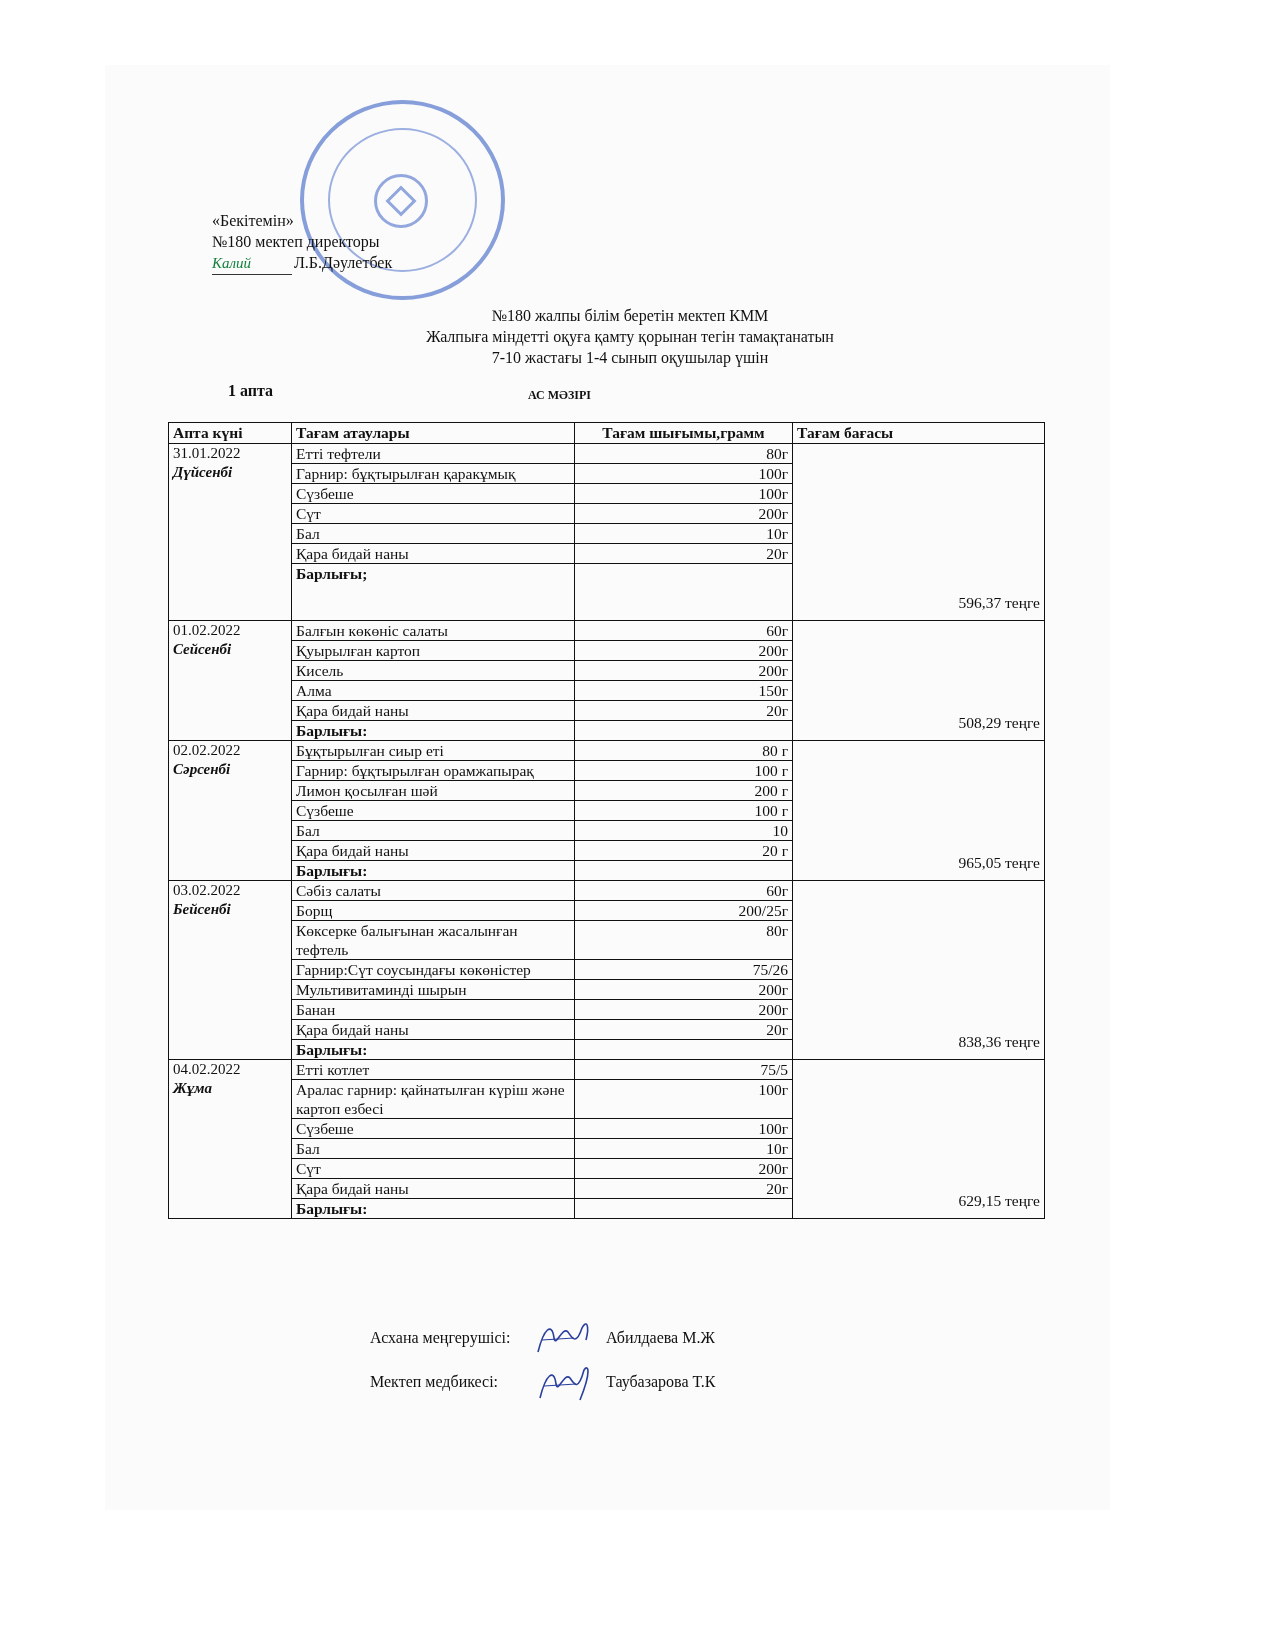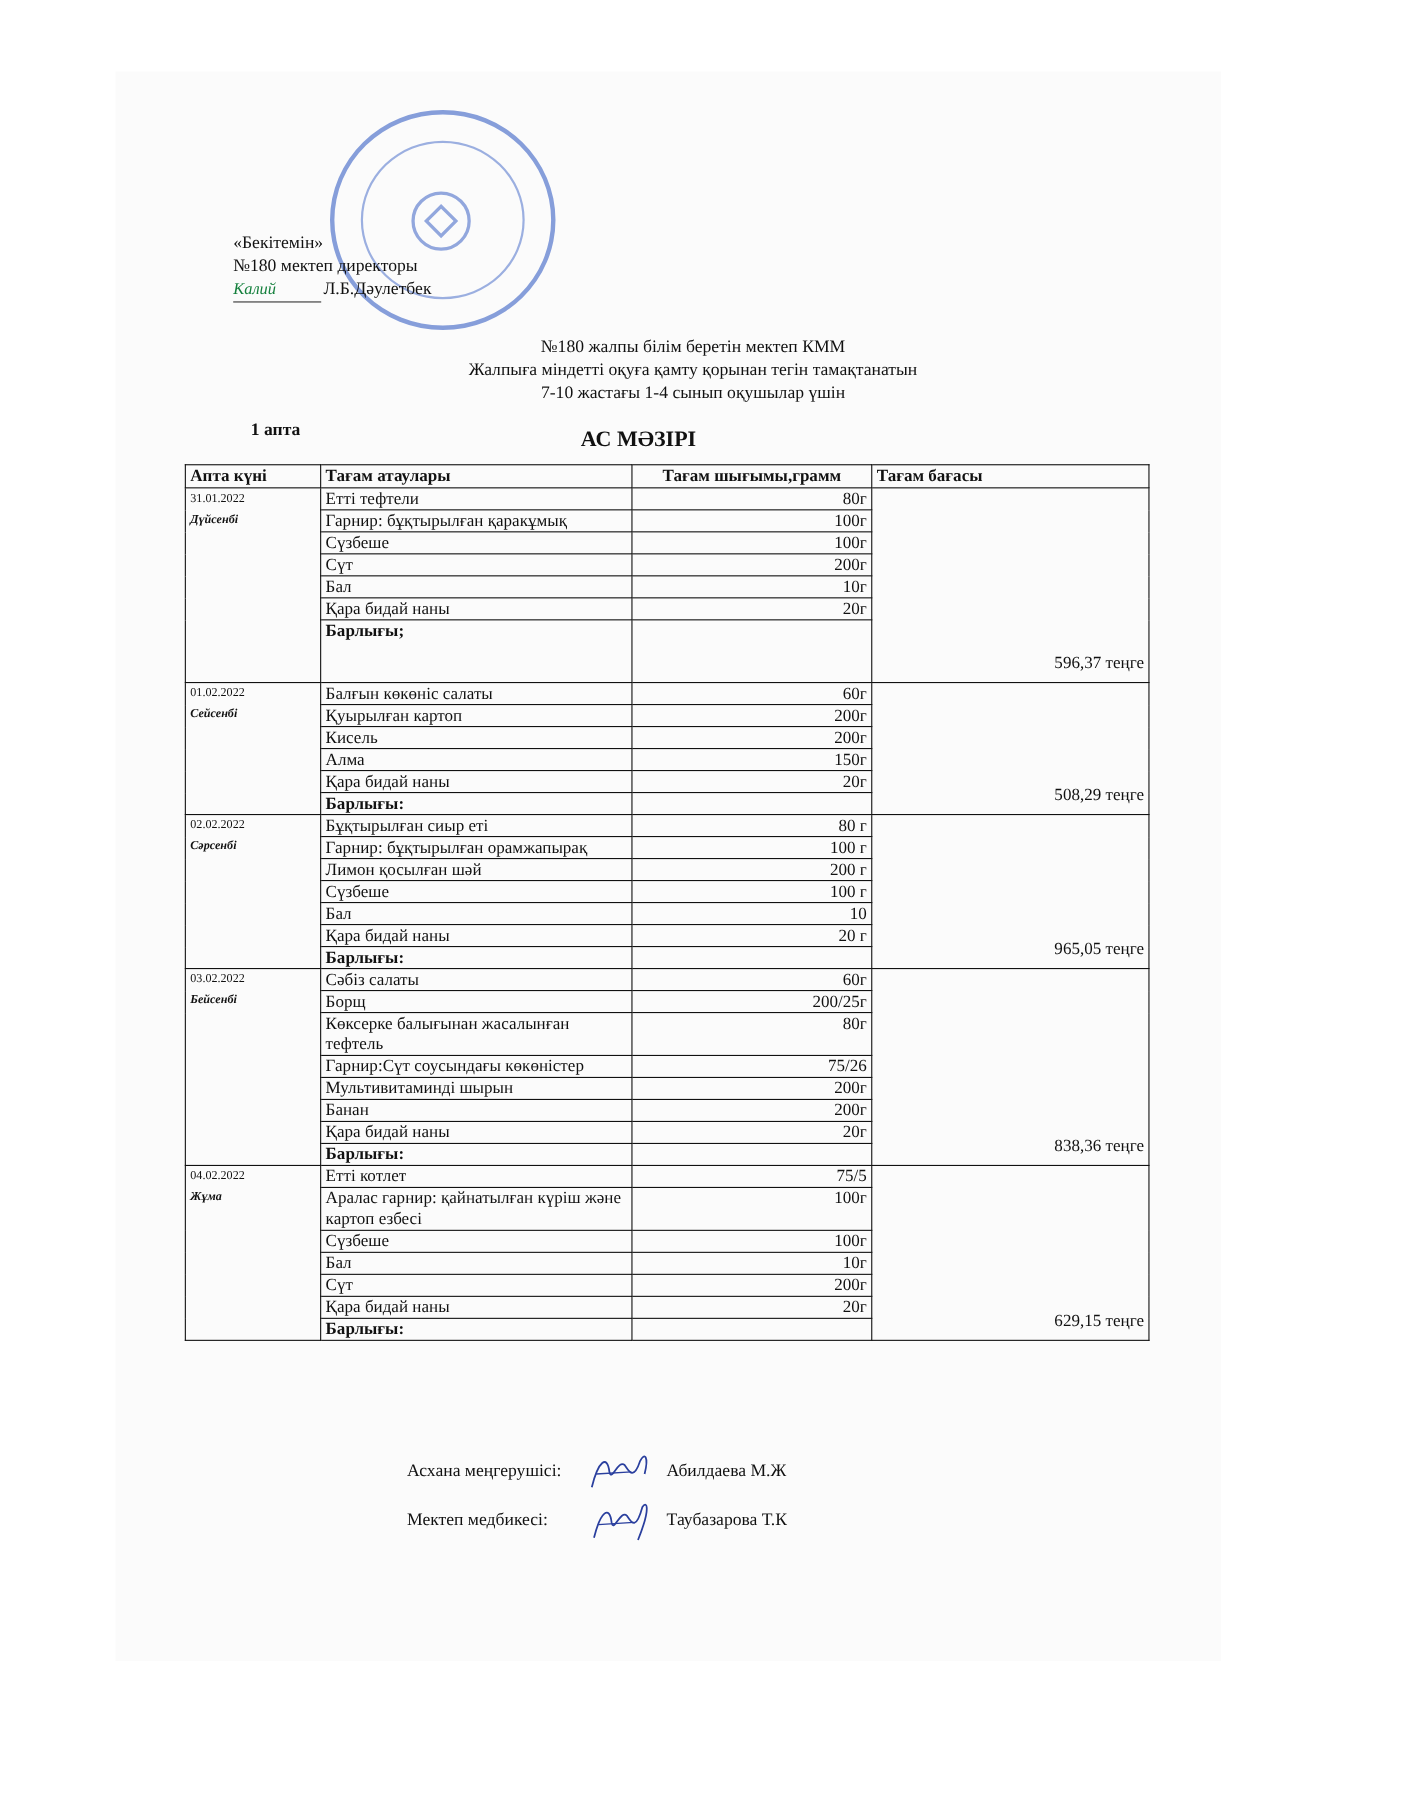--- a/index.html
+++ b/index.html
@@ -16,35 +16,35 @@
   }
   .stamp .inner { position: absolute; left: 24px; top: 24px; right: 24px; bottom: 24px; border-radius: 50%; border: 2px solid #7c96d8; }
   .stamp .emblem { position: absolute; left: 70px; top: 70px; width: 54px; height: 54px; border-radius: 50%; border: 3px solid #6f8bd4; box-sizing: border-box; }
   .stamp .emblem::after { content: ""; position: absolute; left: 13px; top: 13px; width: 22px; height: 22px; border: 3px solid #6f8bd4; transform: rotate(45deg); box-sizing: border-box; }
 
   .approve { position: absolute; left: 212px; top: 210px; font-size: 16px; line-height: 21px; }
   .approve .sig { display: inline-block; width: 80px; border-bottom: 1px solid #333; color: #15803d; font-style: italic; font-size: 15px; margin-right: 2px; }
 
   .heading { position: absolute; left: 330px; width: 600px; top: 305px; text-align: center; font-size: 16px; line-height: 21px; }
   .week { position: absolute; left: 228px; top: 382px; font-weight: bold; font-size: 16px; }
-  .menu-title { position: absolute; left: 528px; top: 388px; font-weight: bold; font-size: 20px; }
+  .menu-title { position: absolute; left: 528px; top: 388px; font-weight: bold; font-size: 12px; }
 
   table.menu {
     position: absolute; left: 168px; top: 422px; width: 877px; border-collapse: collapse;
     font-size: 15.5px; table-layout: fixed;
   }
   table.menu td, table.menu th { border: 1.5px solid #111; padding: 0 4px; vertical-align: top; line-height: 19px; }
   table.menu th { font-weight: bold; text-align: left; height: 20px; }
   .col-day { width: 123px; }
   .col-food { width: 283px; }
   .col-qty { width: 218px; }
   .col-price { width: auto; }
   td.qty { text-align: right; }
   td.price { text-align: right; vertical-align: bottom !important; padding-bottom: 8px !important; }
-  td.day { font-size: 11px; margin-top: 33px; }
+  td.day { font-size: 15px; margin-top: 33px; }
   td.day .dname { font-weight: bold; font-style: italic; }
   tr.total td.food { font-weight: bold; }
 
   .signs { position: absolute; left: 370px; top: 1316px; font-size: 16px; }
   .sign-row { display: flex; align-items: center; height: 44px; }
   .sign-label { width: 160px; }
   .sign-scribble { width: 70px; height: 40px; }
   .sign-name { margin-left: 6px; }
 </style>
 </head>

